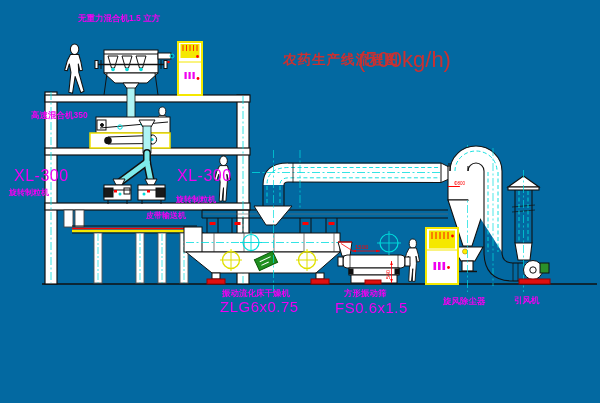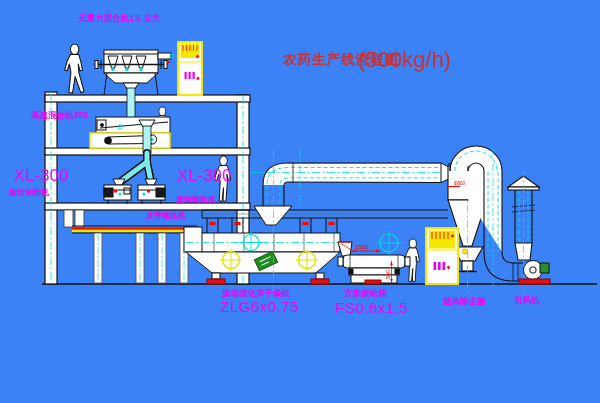--- a/index.html
+++ b/index.html
@@ -1,16 +1,16 @@
 <!DOCTYPE html>
 <html><head>
 <meta charset="utf-8">
 <style>
   html,body{margin:0;padding:0;background:#fff;}
-  .stage{position:relative;width:600px;height:403px;background:#3b82f6;overflow:hidden;
+  .stage{position:relative;width:600px;height:403px;background:#0369a1;overflow:hidden;
          font-family:"Liberation Sans","DejaVu Sans",sans-serif;}
   svg{position:absolute;left:0;top:0;}
   text{font-family:"Liberation Sans","DejaVu Sans",sans-serif;}
   .zh{font-weight:bold;}
   .model{font-weight:normal;letter-spacing:.5px;}
 </style>
 </head>
 <body>
 
 <div class="stage">

